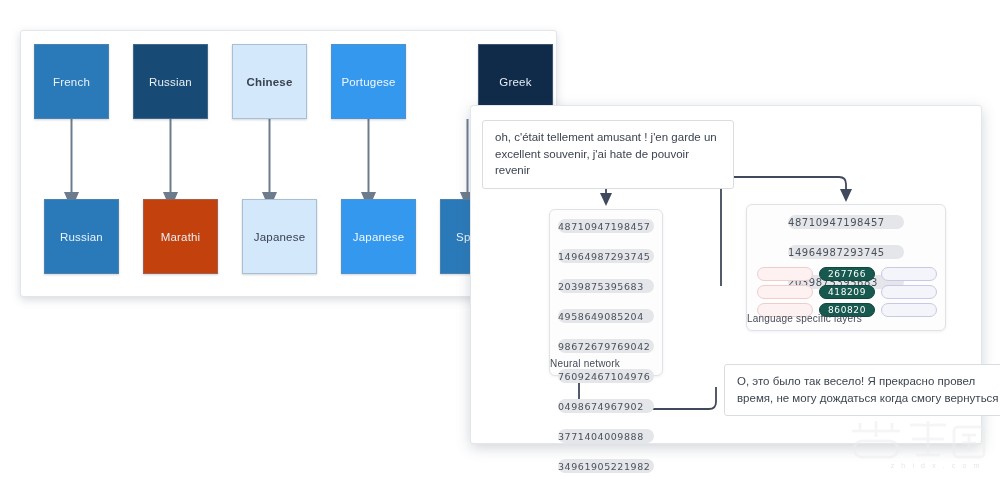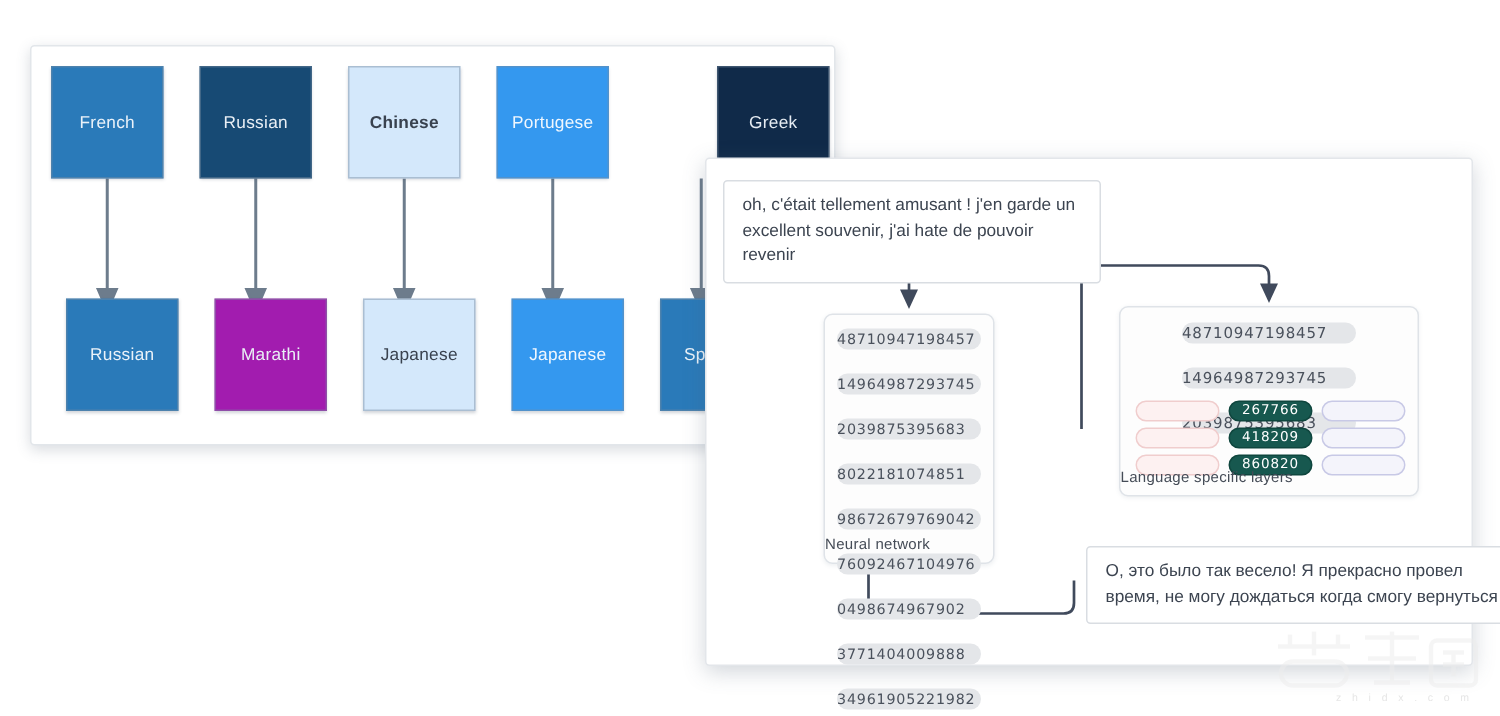--- a/index.html
+++ b/index.html
@@ -223,21 +223,21 @@
       <div class="lang-cell">
         <div class="lang-box" style="background: rgb(16, 42, 73); color: rgb(230, 236, 243); margin-left: 48px;">Greek</div>
       </div>
     </div>
 
     <div class="lang-row" id="lang-row-target">
       <div class="lang-cell">
         <div class="lang-box" style="background: rgb(42, 122, 185); color: rgb(234, 242, 249);">Russian</div>
       </div>
       <div class="lang-cell">
-        <div class="lang-box" style="background: #a21caf; color: rgb(233, 239, 245);">Marathi</div>
+        <div class="lang-box" style="background: #c2410c; color: rgb(233, 239, 245);">Marathi</div>
       </div>
       <div class="lang-cell">
         <div class="lang-box" style="background: rgb(212, 232, 251); color: rgb(57, 66, 79);">Japanese</div>
       </div>
       <div class="lang-cell">
         <div class="lang-box" style="background: rgb(52, 152, 239); color: rgb(240, 247, 254);">Japanese</div>
       </div>
       <div class="lang-cell">
         <div class="lang-box" style="background: rgb(42, 122, 185); color: rgb(234, 242, 249);">Spanish</div>
       </div>
@@ -263,21 +263,21 @@
 
     <div class="callout" id="src-text">
       <span>oh, c'était tellement amusant ! j'en garde un excellent souvenir, j'ai hate de pouvoir revenir</span>
     </div>
 
     <div class="proc-box" id="nn-box">
       <div class="num-list">
         <span class="num-chip">48710947198457</span>
         <span class="num-chip">14964987293745</span>
         <span class="num-chip">2039875395683</span>
-        <span class="num-chip">8022181074851</span>
+        <span class="num-chip">4958649085204</span>
         <span class="num-chip">98672679769042</span>
         <span class="num-chip">76092467104976</span>
         <span class="num-chip">0498674967902</span>
         <span class="num-chip">3771404009888</span>
         <span class="num-chip">34961905221982</span>
       </div>
       <div class="proc-label">Neural network</div>
     </div>
 
     <div class="proc-box" id="lsl-box">

